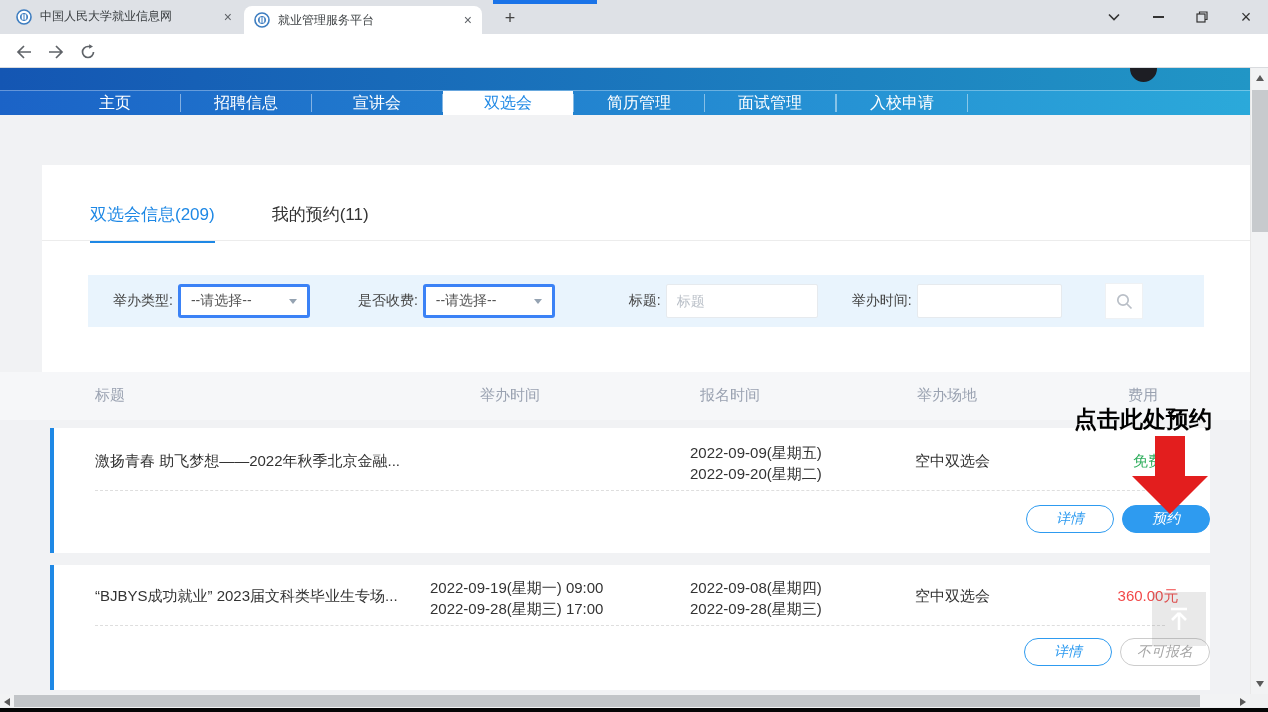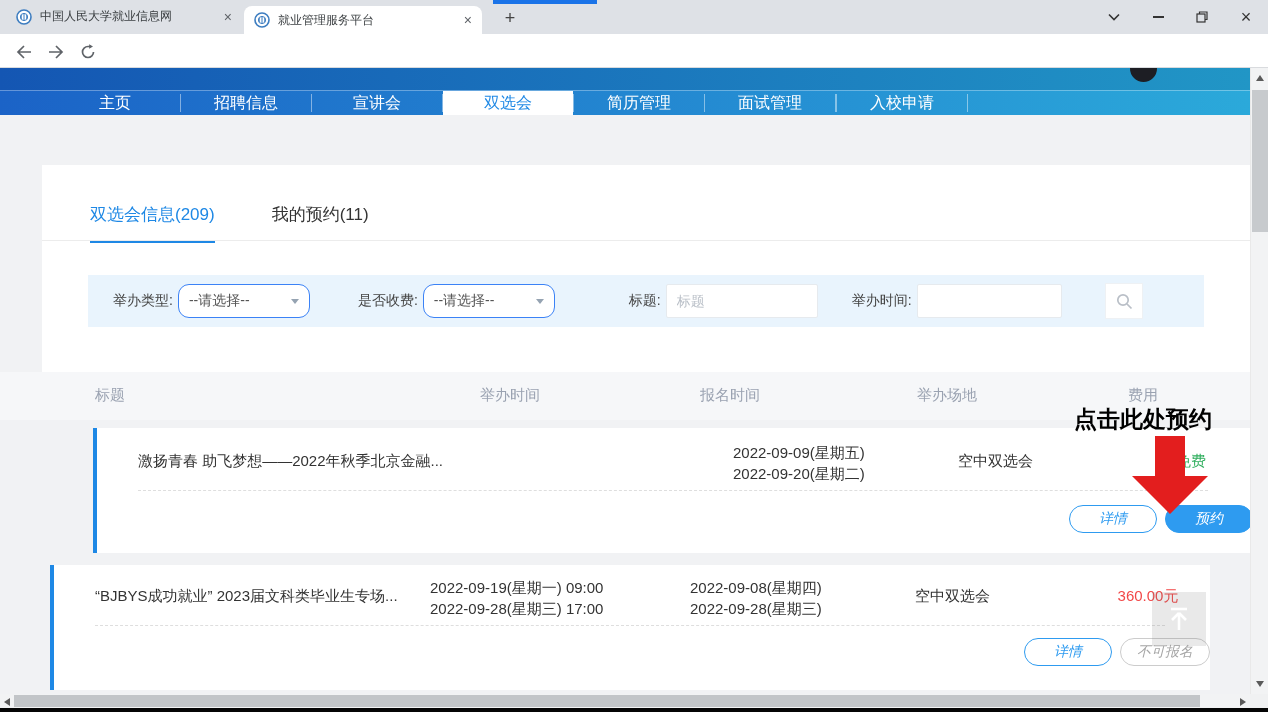--- a/index.html
+++ b/index.html
@@ -45,34 +45,34 @@
   
   .card-top{position:absolute;left:42px;top:97px;width:1208px;height:207px;background:#fff;}
   .ptabs{position:absolute;left:48px;top:38px;display:flex;gap:57px;font-size:17px;}
   .ptab{padding-bottom:14px;cursor:pointer;}
   .ptab.on{color:#1e88e5;border-bottom:3px solid #1e88e5;}
   .ptab.off{color:#333;}
   .card-divider{position:absolute;left:0;top:75px;width:1208px;height:1px;background:#ececec;}
   .filterbar{position:absolute;left:46px;top:110px;width:1116px;height:52px;background:#e9f4fd;display:flex;align-items:center;font-size:14px;color:#444;}
   .flabel{white-space:nowrap;}
   .fl1{margin-left:25px;} .fl2{margin-left:48px;} .fl3{margin-left:74px;} .fl4{margin-left:34px;}
-  .select{margin-left:5px;width:132px;height:34px;background:#fff;border:1px solid #3b82f6;border-radius:11px;display:flex;align-items:center;justify-content:space-between;padding:0 10px;color:#555;cursor:pointer;}
+  .select{margin-left:5px;width:132px;height:34px;background:#fff;border:3px solid #3b82f6;border-radius:3px;display:flex;align-items:center;justify-content:space-between;padding:0 10px;color:#555;cursor:pointer;}
   .caret{width:0;height:0;border-left:4.5px solid transparent;border-right:4.5px solid transparent;border-top:5.5px solid #95a3b2;}
   .tinput{margin-left:5px;height:34px;background:#fff;border:1px solid #e6eaee;border-radius:2px;padding:0 10px;font-size:14px;color:#333;font-family:"Liberation Sans",sans-serif;outline:none;}
   .tinput::placeholder{color:#b9bfc7;}
   .ti1{width:152px;} .ti2{width:145px;}
   .search-btn{position:absolute;left:1017px;top:8px;width:38px;height:36px;background:#fff;border:1px solid #eef1f4;display:flex;align-items:center;justify-content:center;cursor:pointer;}
 
   
   .theader{position:absolute;left:0;top:304px;width:1250px;height:48px;background:#f6f7f9;font-size:15px;color:#9aa2b1;}
   .theader span{position:absolute;top:14px;}
   .th0{left:95px;} .th1{left:480px;} .th2{left:700px;} .th3{left:917px;} .th4{left:1128px;}
 
   .rowcard{position:absolute;left:50px;width:1160px;height:125px;background:#fff;border-left:4px solid #1e88e5;font-size:15px;color:#333;}
-  .row1{top:360px;margin-left:43px;} .row2{top:497px;}
+  .row1{top:360px;} .row2{top:497px;}
   .cell{position:absolute;line-height:21px;}
   .c-title{left:41px;top:22px;white-space:nowrap;}
   .c-host{left:376px;top:14px;}
   .c-reg{left:636px;top:14px;}
   .c-venue{left:861px;top:22px;}
   .c-fee{left:1024px;top:22px;width:140px;text-align:center;}
   .fee-green{color:#2fae5d;}
   .fee-red{color:#f24848;}
   .dash{position:absolute;left:41px;right:45px;top:62px;border-top:1px dashed #dedede;}
   .row2 .c-title,.row2 .c-venue,.row2 .c-fee{top:20px;}

